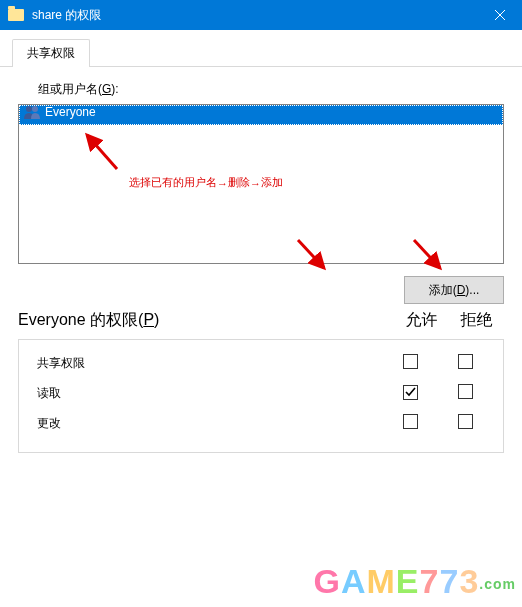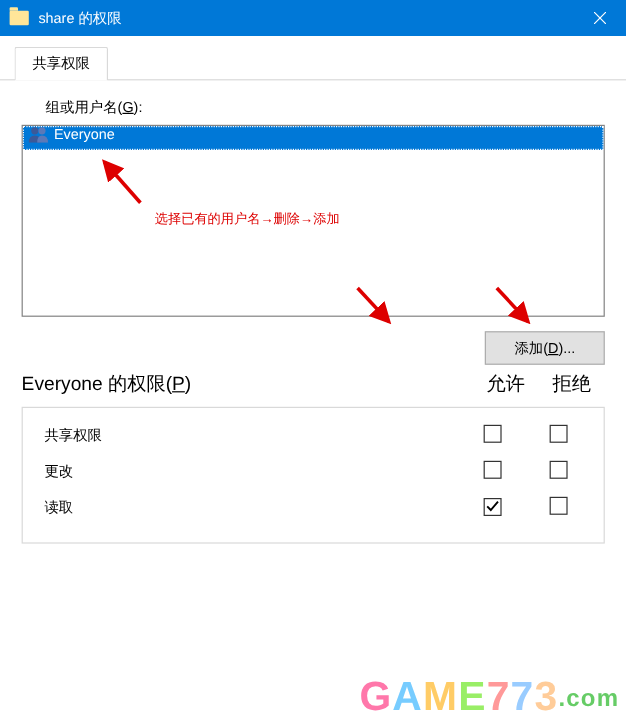--- a/index.html
+++ b/index.html
@@ -48,21 +48,21 @@
 .cb.checked svg { width: 11px; height: 11px; }
 
 .watermark { position: absolute; right: 6px; bottom: 6px; font-weight: 900; font-size: 34px; letter-spacing: 1px; font-family: Arial, sans-serif; }
 .watermark span:nth-child(1){color:#f7a;} 
 .watermark span:nth-child(2){color:#7cf;} 
 .watermark span:nth-child(3){color:#fc6;} 
 .watermark span:nth-child(4){color:#9e6;} 
 .watermark span:nth-child(5){color:#f99;} 
 .watermark span:nth-child(6){color:#9cf;} 
 .watermark span:nth-child(7){color:#fc9;} 
-.watermark .dotcom { color:#6c6; font-size:20px; position: relative; top:-4px; }
+.watermark .dotcom { color:#6c6; font-size:14px; position: relative; top:-4px; }
 </style>
 </head>
 <body>
 
 <div class="titlebar">
   <span class="folder-icon"></span>
   <span class="title-text">share 的权限</span>
   <span class="close">
     <svg viewBox="0 0 10 10">
         <line x1="0" y1="0" x2="10" y2="10" stroke="#fff" stroke-width="1"></line>
@@ -147,31 +147,31 @@
       <span class="col-h">拒绝</span>
     </div>
 
     <div class="perm-box">
       <div class="perm-row">
         <span class="perm-name">共享权限</span>
         <span class="perm-cb"><span class="cb"></span></span>
         <span class="perm-cb"><span class="cb"></span></span>
       </div>
       <div class="perm-row">
-        <span class="perm-name">更改</span>
-        <span class="perm-cb"><span class="cb"></span></span>
-        <span class="perm-cb"><span class="cb"></span></span>
-      </div>
-      <div class="perm-row">
         <span class="perm-name">读取</span>
         <span class="perm-cb"><span class="cb checked">
               <svg viewBox="0 0 11 11">
                 <path d="M1 5 L4 8 L10 1" stroke="#000" stroke-width="1.6" fill="none"></path>
               </svg>
             </span></span>
+        <span class="perm-cb"><span class="cb"></span></span>
+      </div>
+      <div class="perm-row">
+        <span class="perm-name">更改</span>
+        <span class="perm-cb"><span class="cb"></span></span>
         <span class="perm-cb"><span class="cb"></span></span>
       </div>
     </div>
 
   </div>
 </div>
 
 <div class="watermark">
   <span>G</span><span>A</span><span>M</span><span>E</span><span>7</span><span>7</span><span>3</span><span class="dotcom">.com</span>
 </div>

